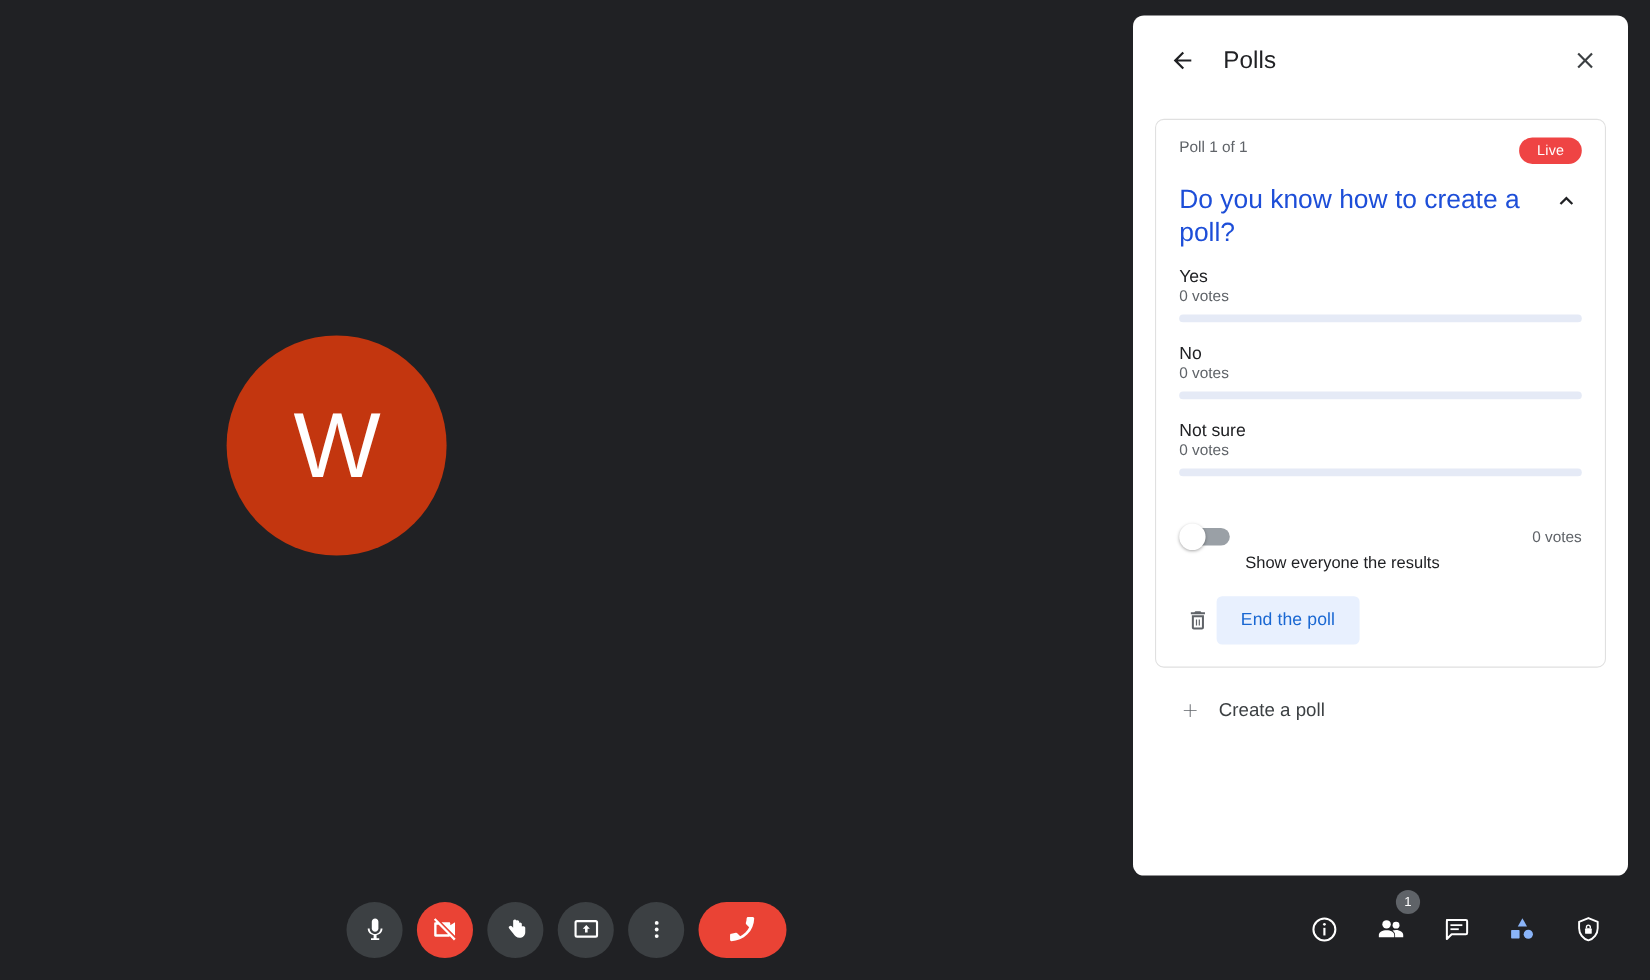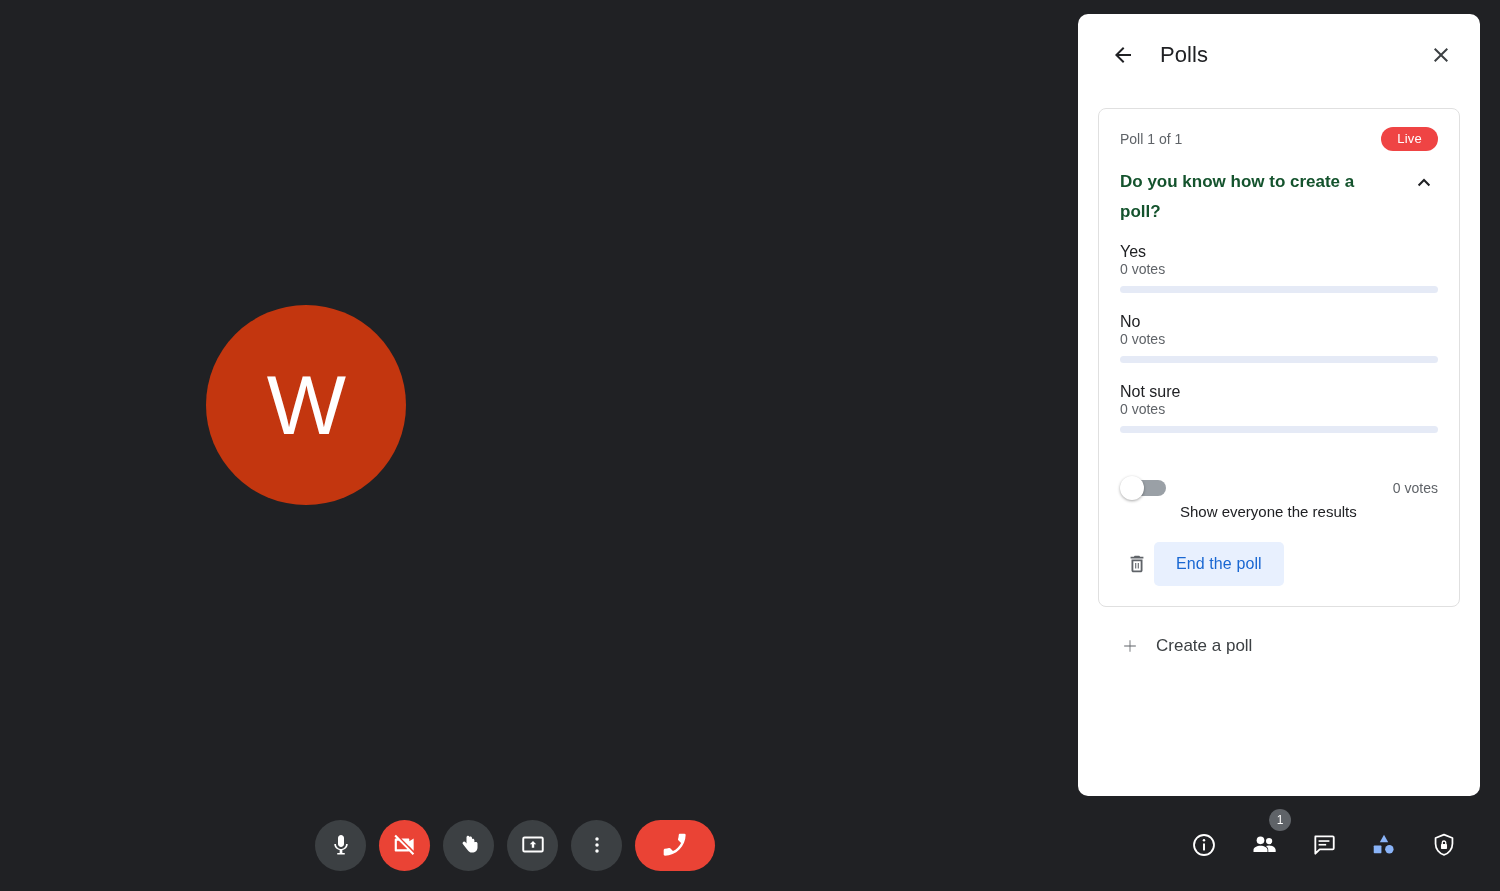--- a/index.html
+++ b/index.html
@@ -40,21 +40,21 @@
     line-height: 1;
     font-family: "Liberation Sans", sans-serif;
     letter-spacing: -1px;
   }
 
   
   #polls-panel {
     position: absolute;
     right: 20px;
     top: 14px;
-    width: 402px;
+    width: 450px;
     height: 782px;
     background: #ffffff;
     border-radius: 10px;
     overflow: hidden;
   }
   .panel-header {
     height: 82px;
     display: flex;
     align-items: center;
     padding: 0 22px 0 28px;
@@ -82,21 +82,21 @@
 
   
   .poll-card {
     margin: 12px 20px 0 20px;
     border: 1px solid #e0e0e0;
     border-radius: 8px;
     padding: 16px 21px 20px 21px;
   }
   .poll-card-top {
     display: flex;
-    align-items: center;
+    align-items: flex-start;
     justify-content: space-between;
     height: 28px;
   }
   .poll-index {
     font-size: 14px;
     color: #5f6368;
   }
   .live-badge {
     background: #ef4444;
     color: #ffffff;
@@ -107,24 +107,24 @@
     line-height: 16px;
     letter-spacing: 0.2px;
   }
   .poll-question-row {
     display: flex;
     align-items: flex-start;
     margin-top: 14px;
   }
   .poll-question {
     flex: 1 1 auto;
-    font-size: 17px;
+    font-size: 24px;
     line-height: 30px;
-    color: #14532d;
-    font-weight: 700;
+    color: #1d4ed8;
+    font-weight: 400;
     letter-spacing: 0px;
     padding-right: 14px;
   }
   .collapse-btn {
     flex: 0 0 auto;
     width: 28px; height: 30px;
     display: flex; align-items: center; justify-content: center;
     cursor: pointer;
   }
 

